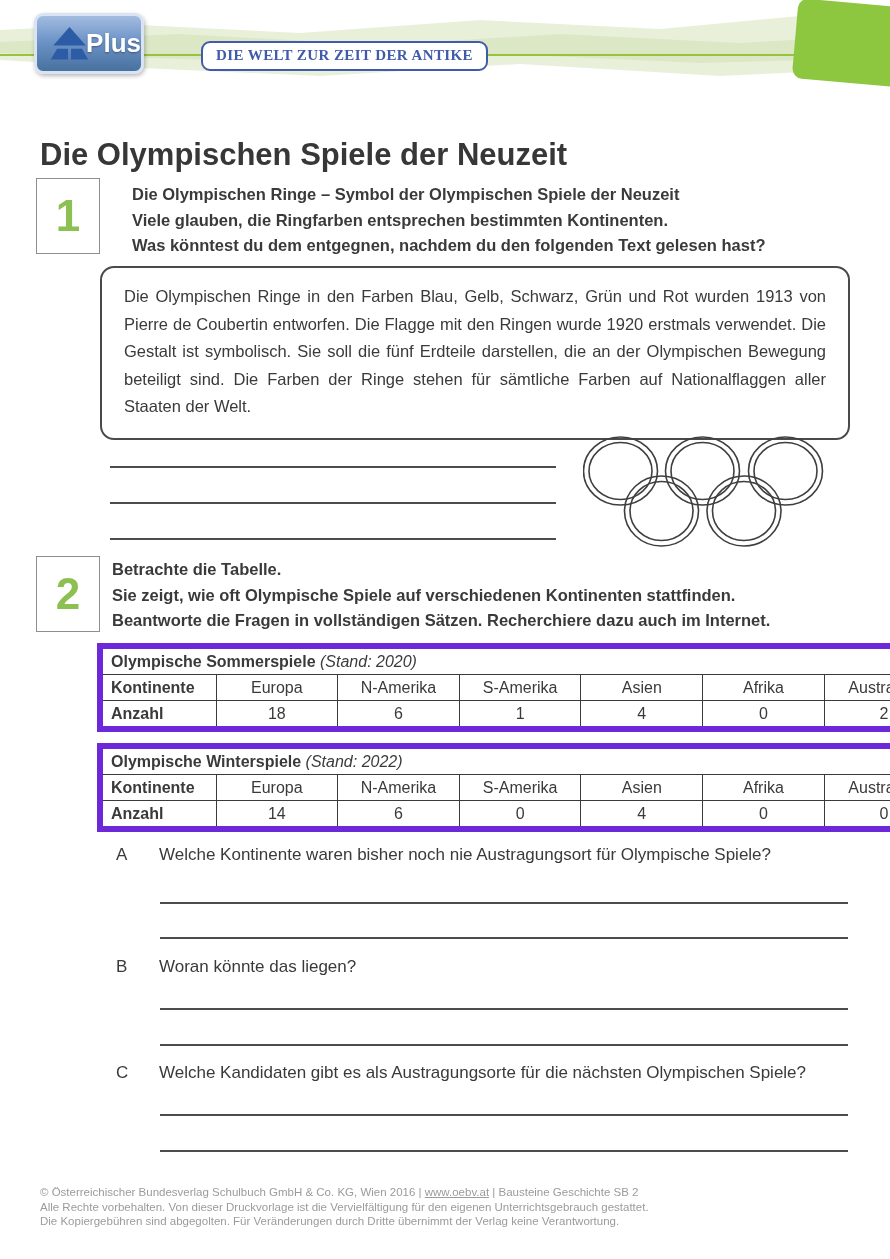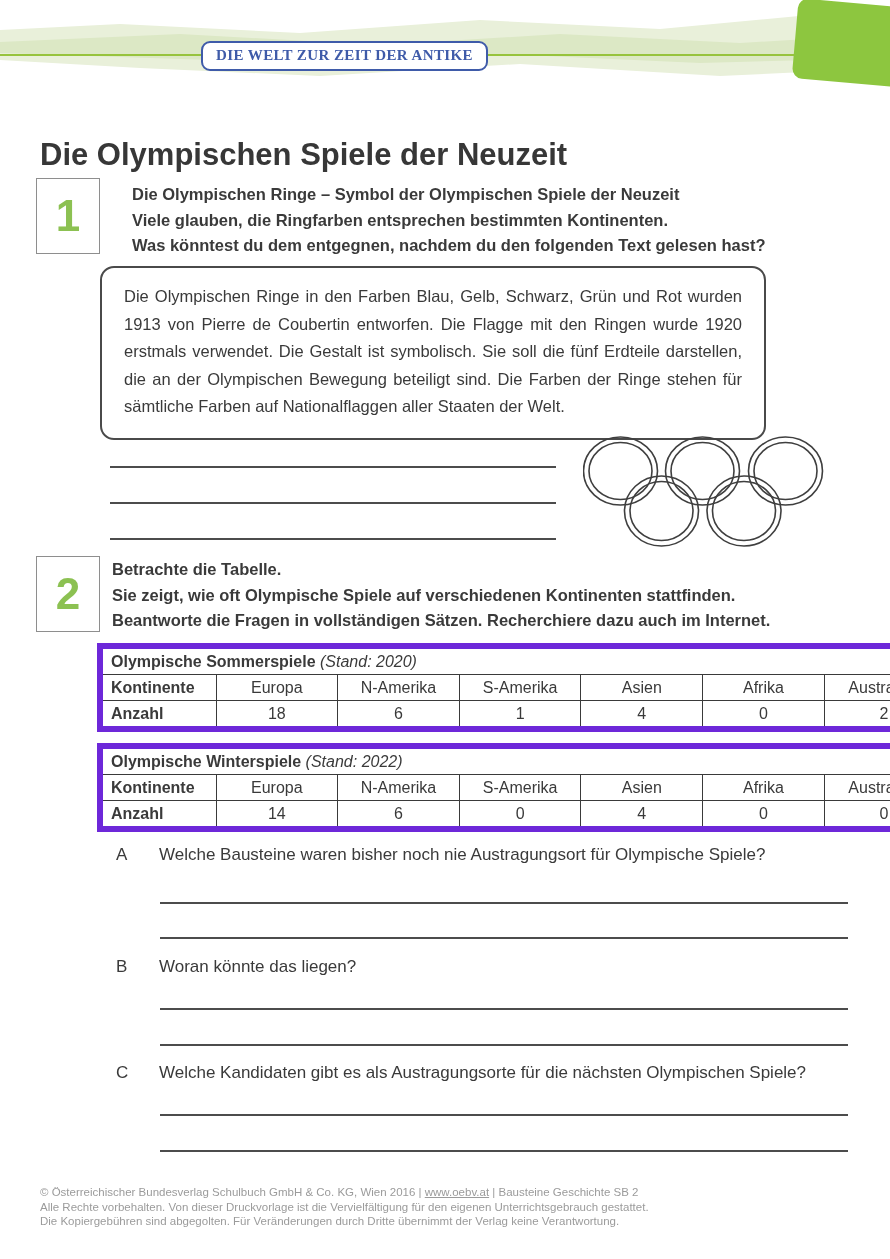--- a/index.html
+++ b/index.html
@@ -44,21 +44,21 @@
     display:flex; align-items:center; justify-content:center;
     font-size:44px; font-weight:bold; color:#8cc152;
   }
   .task-text { position:absolute; left:112px; width:742px; font-weight:bold; font-size:16.5px; line-height:25.5px; }
   #task1-num  { top:178px; }
   #task1-text { top:182px;margin-left:20px; }
   #task2-num  { top:556px; }
   #task2-text { top:557px; }
 
   .info-box {
-    position:absolute; left:100px; top:266px; width:666px; box-sizing:border-box;
+    position:absolute; left:100px; top:266px; width:750px; box-sizing:border-box;
     border:2px solid #4a4a4a; border-radius:14px; padding:15px 22px 17px;
     font-size:16.5px; line-height:27.5px; text-align:justify;
   }
 
   .write-line  { position:absolute; height:0; border-bottom:2px solid #4c4c4c; }
   .wl-s1 { left:110px; width:446px; }
   .answer-line { position:absolute; left:160px; width:688px; height:0; border-bottom:2px solid #4c4c4c; }
 
   .rings { position:absolute; left:583px; top:435px; }
 
@@ -90,20 +90,28 @@
 <body>
 
 <div class="page">
 
   <svg class="header-waves" viewBox="0 0 890 95" xmlns="http://www.w3.org/2000/svg">
     <polygon fill="#e9f0da" points="0,30 120,24 300,33 480,20 660,29 820,14 890,18 890,68 720,76 520,64 320,76 140,68 0,60"></polygon>
     <polygon fill="#dce8c5" points="0,42 180,34 380,45 560,34 740,43 890,34 890,58 700,63 500,54 300,63 120,57 0,53"></polygon>
   </svg>
   <div class="header-line"></div>
 
+  <div class="logo">
+    <svg class="logo-pyramid" width="58" height="46" viewBox="0 0 58 46">
+      <polygon points="29,1 50,25 8,25" fill="#2d5ca6"></polygon>
+      <polygon points="13,29 27,29 27,43 5,43" fill="#2d5ca6"></polygon>
+      <polygon points="31,29 45,29 53,43 31,43" fill="#2d5ca6"></polygon>
+    </svg>
+    <span class="logo-text">Plus</span>
+  </div>
 
   <div class="series-badge">DIE WELT ZUR ZEIT DER ANTIKE</div>
   <div class="corner-shape"></div>
 
   <h1 class="page-title">Die Olympischen Spiele der Neuzeit</h1>
 
   <div class="task-num" id="task1-num">
     <span>1</span>
   </div>
   <div class="task-text" id="task1-text">
@@ -200,21 +208,21 @@
       <td>6</td>
       <td>0</td>
       <td>4</td>
       <td>0</td>
       <td>0</td>
     </tr>
   </tbody>
     </table>
 
   <div class="q-label" style="top:845px;">A</div>
-  <div class="q-text" style="top:845px;">Welche Bausteine waren bisher noch nie Austragungsort für Olympische Spiele?</div>
+  <div class="q-text" style="top:845px;">Welche Kontinente waren bisher noch nie Austragungsort für Olympische Spiele?</div>
   <div class="answer-line" style="top:902px;"></div>
   <div class="answer-line" style="top:937px;"></div>
 
   <div class="q-label" style="top:957px;">B</div>
   <div class="q-text" style="top:957px;">Woran könnte das liegen?</div>
   <div class="answer-line" style="top:1008px;"></div>
   <div class="answer-line" style="top:1044px;"></div>
 
   <div class="q-label" style="top:1063px;">C</div>
   <div class="q-text" style="top:1063px;">Welche Kandidaten gibt es als Austragungsorte für die nächsten Olympischen Spiele?</div>

